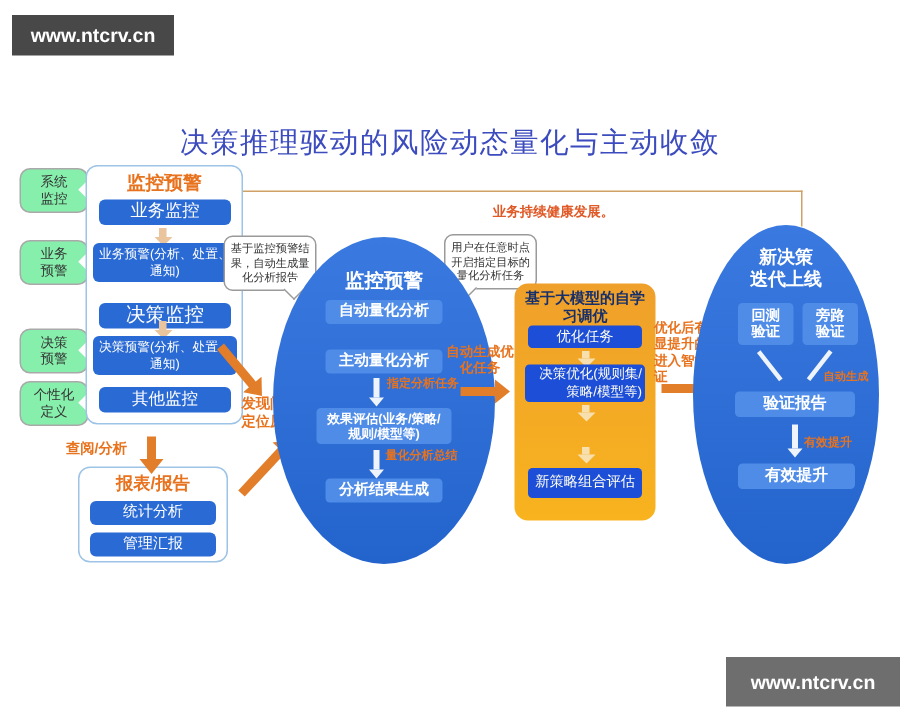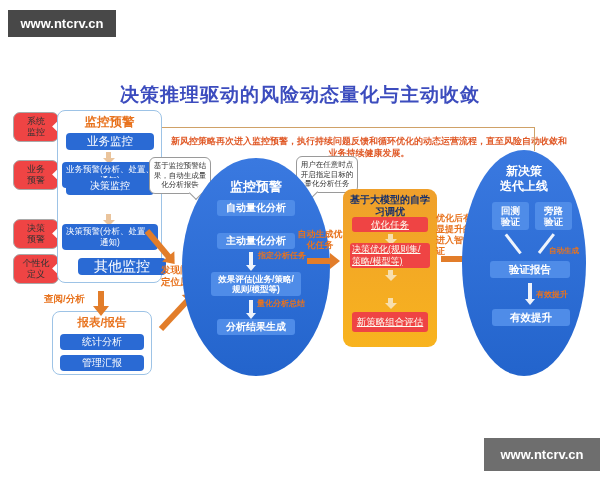--- a/index.html
+++ b/index.html
@@ -10,48 +10,48 @@
   .abs{position:absolute;box-sizing:border-box;}
   .pre{white-space:pre-line;}
 
   
   .wm{background:#4f4f4f;color:#fff;font-weight:bold;font-size:13px;
       display:flex;align-items:center;justify-content:center;}
   .wm-top{left:8px;top:10px;width:108px;height:27px;background:#484848;}
   .wm-bot{left:484px;top:438px;width:116px;height:33px;background:#6e6e6e;}
 
   
-  .title{left:0;top:82px;width:600px;text-align:center;font-size:19px;font-weight:bold;
+  .title{left:0;top:82px;width:600px;text-align:center;font-size:19px;font-weight:normal;
          color:#3c4cbe;letter-spacing:1px;}
   .banner{left:163px;top:136px;width:412px;text-align:center;font-size:9px;font-weight:bold;
           color:#e05a28;line-height:11.5px;}
 
   
   .loopline{left:160px;top:127px;width:375px;height:24px;
             border-top:1.5px solid #cfa167;border-right:1.5px solid #cfa167;}
 
   
-  .callout{width:46px;background:#ef4444;border:1px solid #a9a9a9;border-radius:7px;
+  .callout{width:46px;background:#86efac;border:1px solid #a9a9a9;border-radius:7px;
            font-size:9px;color:#333;text-align:center;line-height:11px;
            padding:3px 1px;}
   .callout::after{content:'';position:absolute;right:-5px;top:9px;width:8px;height:8px;
            background:#fff;border-top:1px solid #a9a9a9;border-right:1px solid #a9a9a9;
            transform:rotate(45deg);}
 
   
   .panel{background:#fff;border:1.5px solid #9dc3e6;border-radius:8px;}
   .panel-title{font-weight:bold;color:#e8731e;text-align:center;}
 
   
   .bbtn{background:#2a6ad4;border-radius:4px;color:#fff;text-align:center;
         display:flex;align-items:center;justify-content:center;line-height:1.25;}
   .lbtn{background:#4f8ce8;border-radius:3px;color:#fff;text-align:center;
         display:flex;align-items:center;justify-content:center;line-height:1.2;font-weight:bold;}
-  .nbtn{background:#ef4444;border-radius:3px;color:#fdfdf2;text-align:left;
-        display:flex;align-items:center;justify-content:center;line-height:1.25;text-decoration:underline;}
+  .nbtn{background:#1d4ed8;border-radius:3px;color:#fdfdf2;text-align:right;
+        display:flex;align-items:center;justify-content:center;line-height:1.25;}
 
   
   .ellipse{border-radius:50%;background:linear-gradient(180deg,#3a79e0,#2364cc);}
 
   
   .llm{background:linear-gradient(180deg,#efa02b,#f8b31e);border-radius:9px;}
   .llm-title{color:#17306b;font-weight:bold;font-size:10px;line-height:12px;text-align:center;}
 
   
   .olabel{color:#e8731e;font-weight:bold;}
@@ -84,45 +84,44 @@
   .bubble.tail-left::after{left:9px;}
 </style>
 </head>
 <body>
 
 <div class="abs wm wm-top">www.ntcrv.cn</div>
 <div class="abs wm wm-bot">www.ntcrv.cn</div>
 
 <div class="abs title">决策推理驱动的风险动态量化与主动收敛</div>
 <div class="abs banner">
-  <div>新风控策略再次进入监控预警，执行持续问题反馈和循环优化的动态运营流程，直至风险自动收敛和</div>
   <div>业务持续健康发展。</div>
 </div>
 
 <div class="abs loopline"></div>
 
 <div class="abs callout pre" style="left:13px;top:112px;">系统
 监控</div>
 <div class="abs callout pre" style="left:13px;top:160px;">业务
 预警</div>
 <div class="abs callout pre" style="left:13px;top:219px;">决策
 预警</div>
 <div class="abs callout pre" style="left:13px;top:254px;">个性化
 定义</div>
 
 <div class="abs panel" style="left:57px;top:110px;width:105px;height:173px;">
   <div class="panel-title" style="margin-top:3px;font-size:12.5px;">监控预警</div>
 </div>
 <div class="abs bbtn" style="left:66px;top:133px;width:88px;height:17px;font-size:11.5px;">业务监控</div>
 <div class="abs tarrow" style="left:106px;top:152px;height:6px;"></div>
 <div class="abs bbtn" style="left:62px;top:162px;width:96px;height:26px;font-size:8.5px;padding:0 2px;">业务预警(分析、处置、通知)</div>
-<div class="abs bbtn" style="left:66px;top:178px;width:88px;height:17px;font-size:10px;">决策监控</div>
+<div class="abs bbtn" style="left:66px;top:202px;width:88px;height:17px;font-size:13px;">决策监控</div>
 <div class="abs tarrow" style="left:106px;top:214px;height:6px;"></div>
 <div class="abs bbtn" style="left:62px;top:224px;width:96px;height:26px;font-size:8.5px;padding:0 2px;">决策预警(分析、处置、通知)</div>
-<div class="abs bbtn" style="left:78px;top:258px;width:88px;height:17px;font-size:14px;">其他监控</div>
+<div class="abs bbtn" style="left:66px;top:258px;width:88px;height:17px;font-size:11px;">其他监控</div>
 
 <div class="abs olabel" style="left:44px;top:293px;font-size:9.5px;">查阅/分析</div>
 <div class="abs panel" style="left:52px;top:311px;width:100px;height:64px;">
   <div class="panel-title" style="margin-top:3px;font-size:11.5px;">报表/报告</div>
 </div>
 <div class="abs bbtn" style="left:60px;top:334px;width:84px;height:16px;font-size:10px;">统计分析</div>
 <div class="abs bbtn" style="left:60px;top:355px;width:84px;height:16px;font-size:10px;">管理汇报</div>
 
 <div class="abs oarrow" style="left:101px;top:288px;width:16px;transform:rotate(90deg);"></div>
 <div class="abs oarrow" style="left:147px;top:228px;width:34px;transform:rotate(50deg);"></div>

